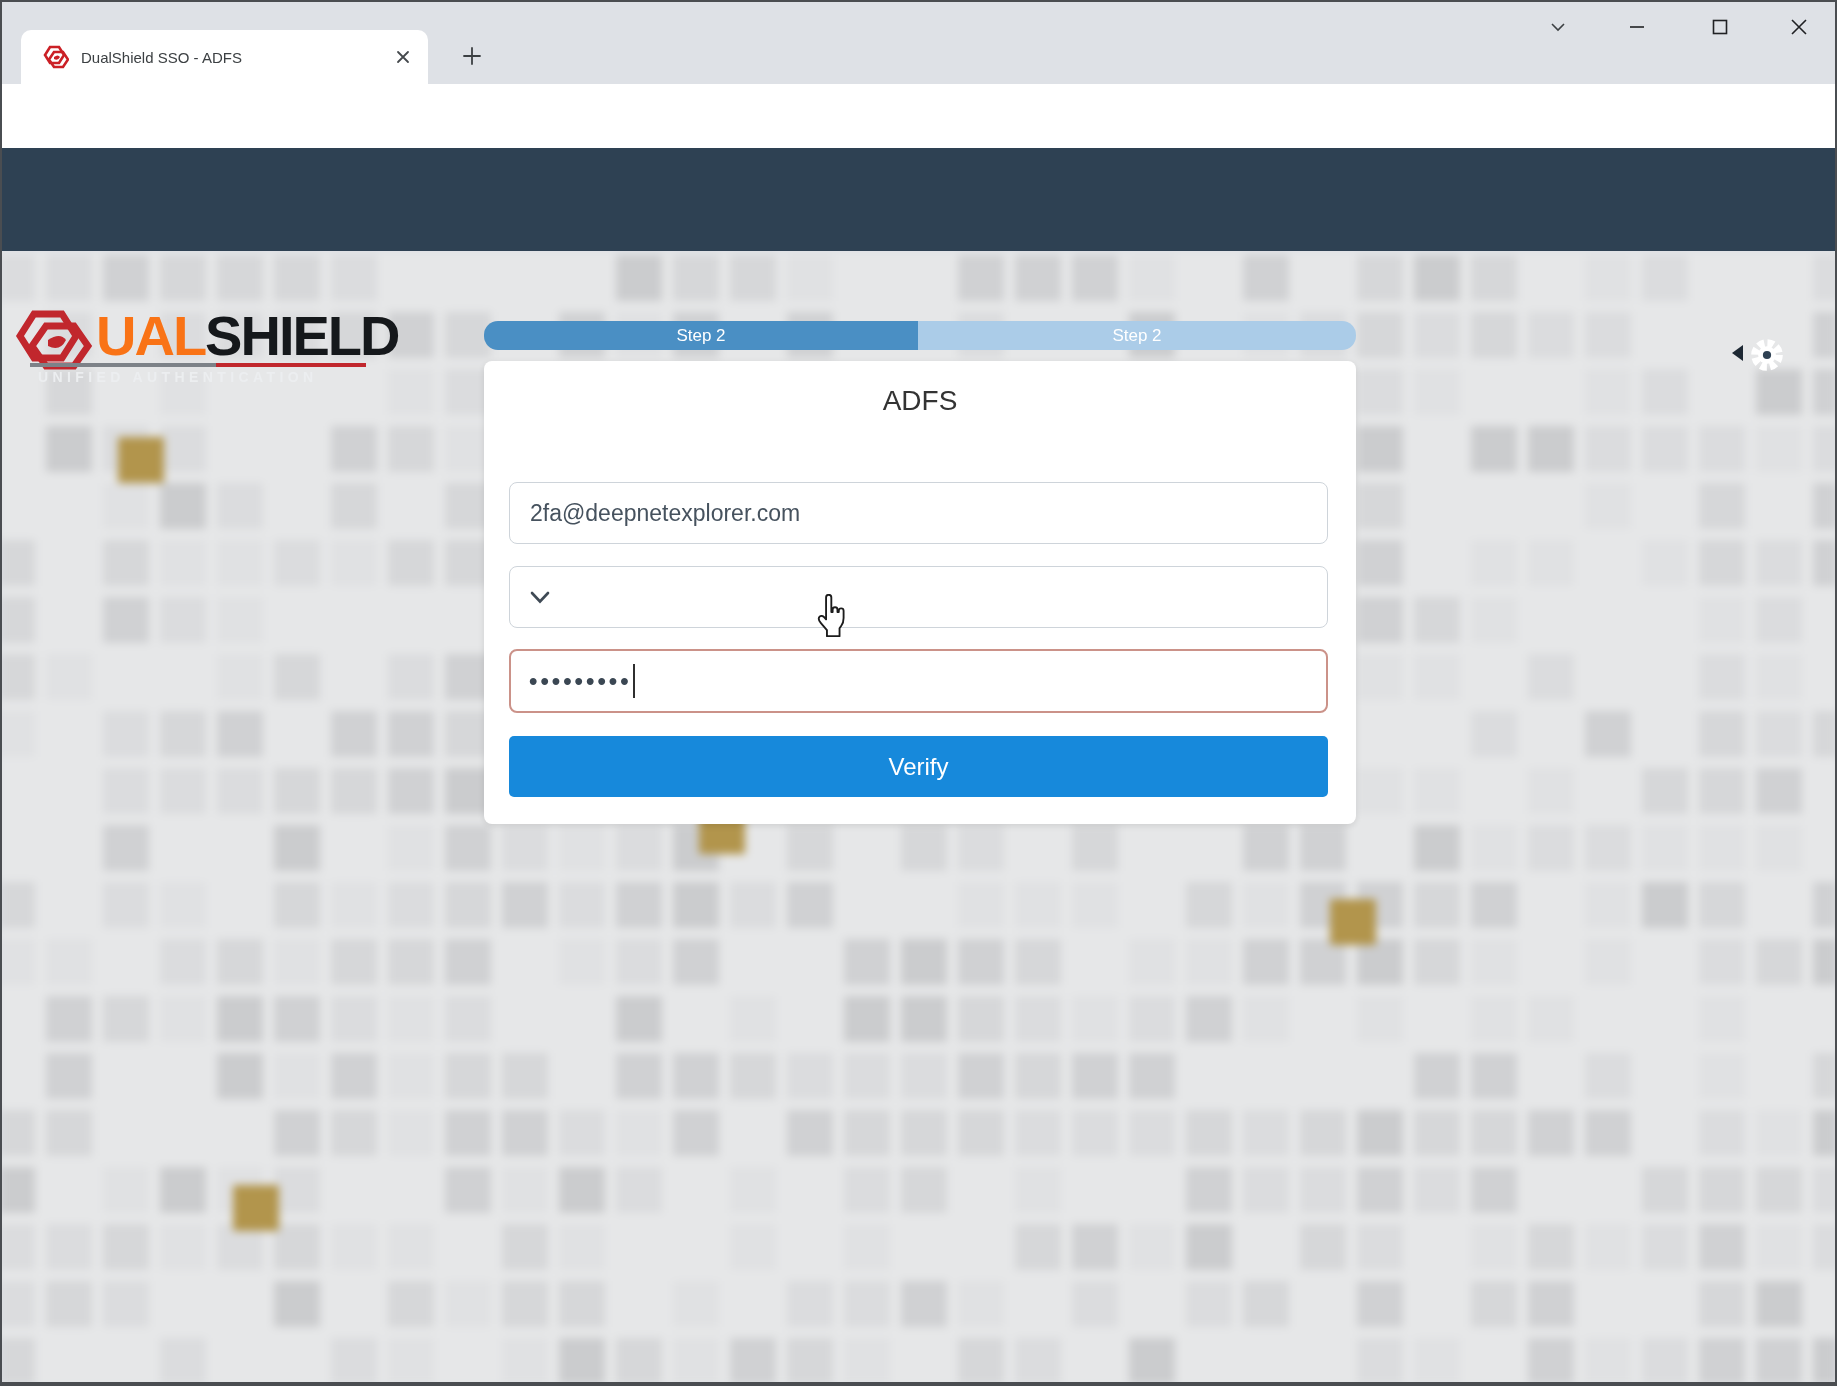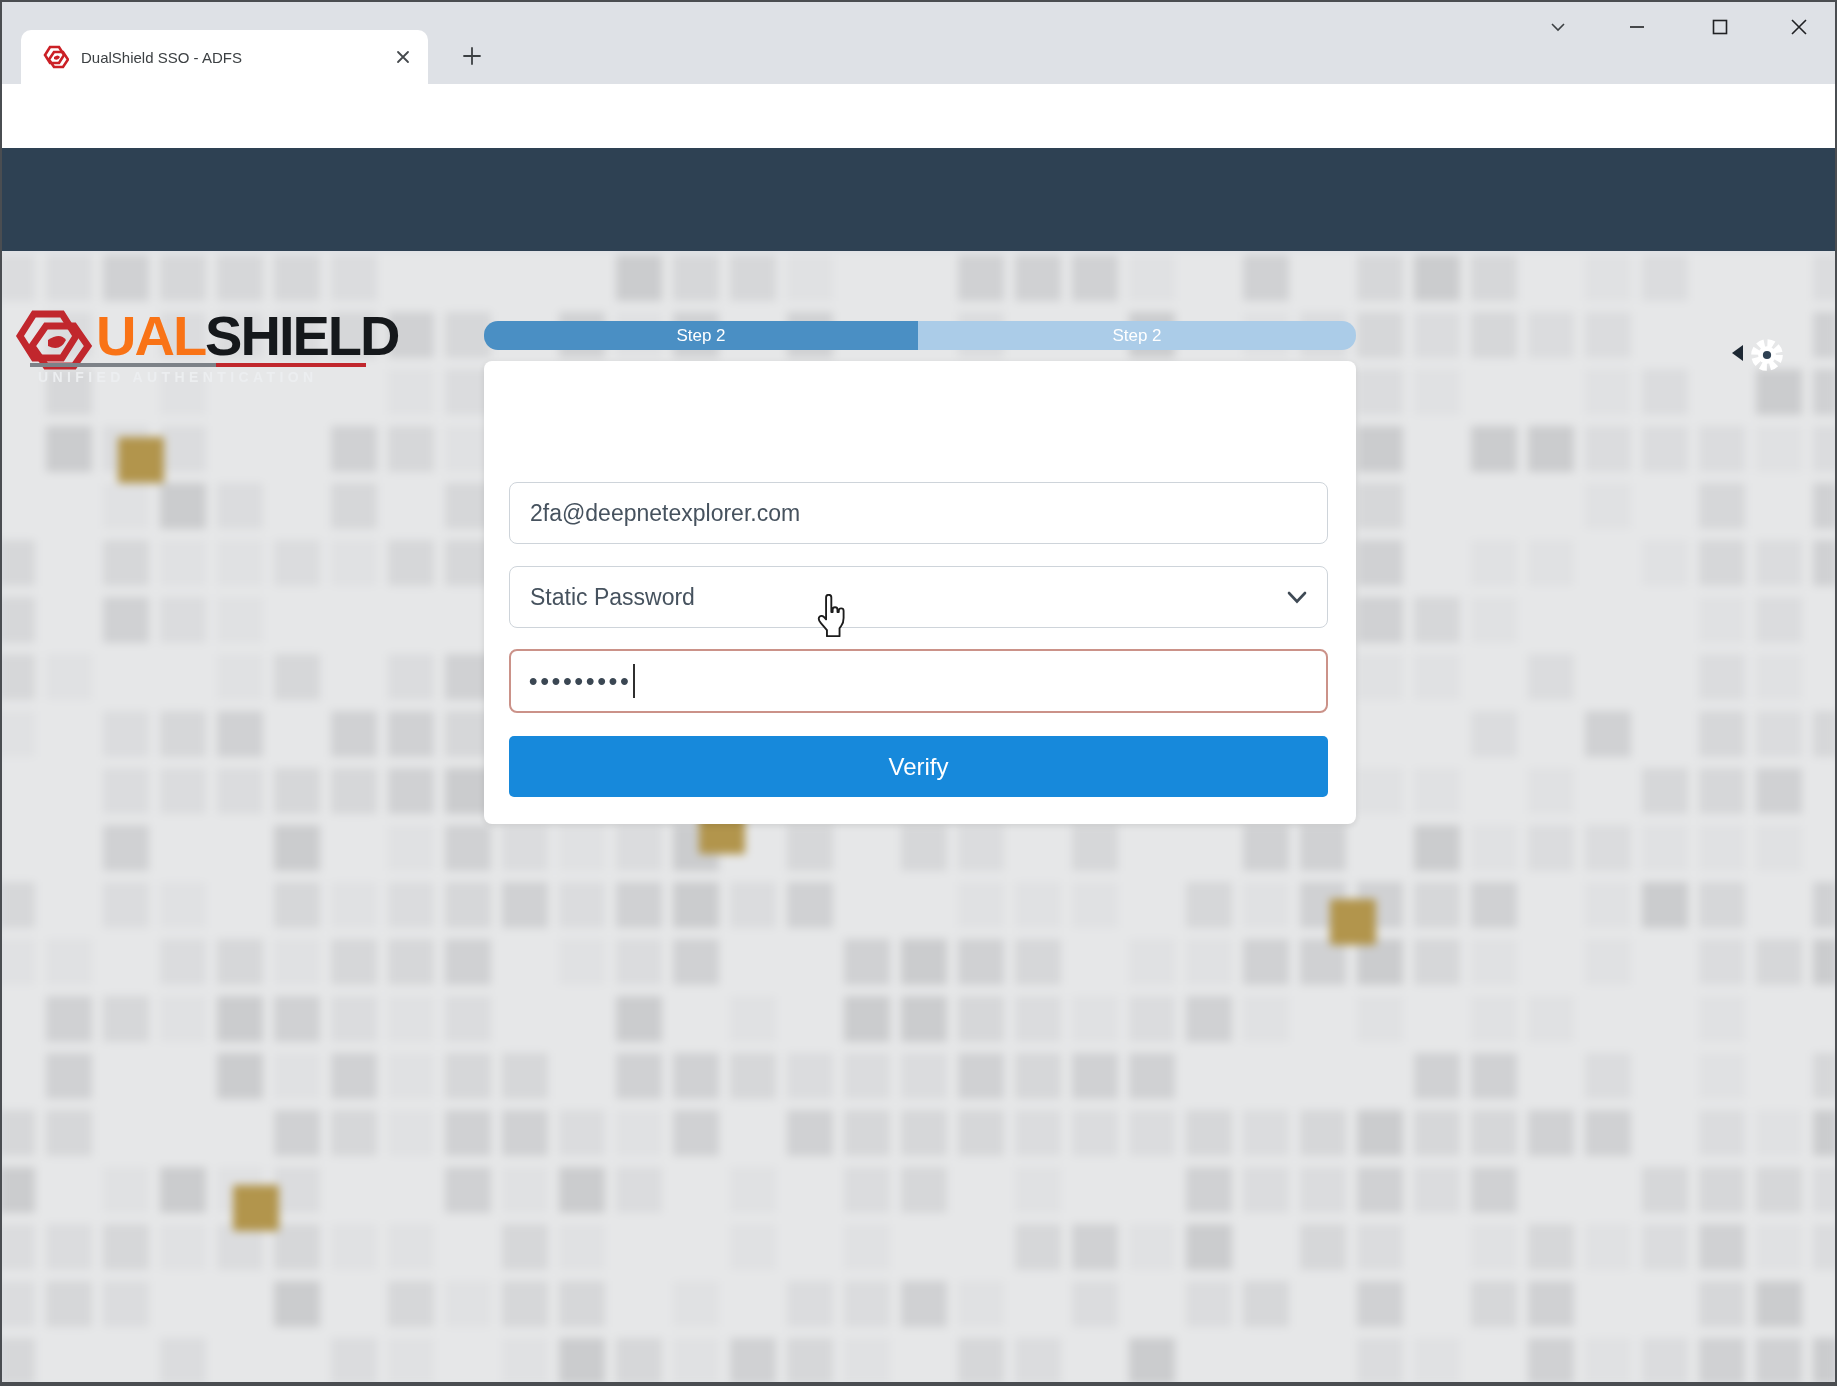--- a/index.html
+++ b/index.html
@@ -651,25 +651,25 @@
 </div>
 
 <div class="abs step step1">
   <span>Step 2</span>
 </div>
 <div class="abs step step2">
   <span>Step 2</span>
 </div>
 
 <div class="abs card">
+  <div class="abs card-title">ADFS</div>
 
   <input class="abs field input-user" type="text" value="2fa@deepnetexplorer.com" style="">
 
   <div class="abs field select">
-    <span class="select-label">Static Password</span>
     <svg width="20" height="13" viewBox="0 0 20 13">
       <path d="M2 2 L10 10.5 L18 2" fill="none" stroke="#3f4a55" stroke-width="2.6" stroke-linecap="round"></path>
     </svg>
   </div>
 
   <div class="abs field password">
     <span class="pw-dots">•••••••••</span>
     <span class="caret"></span>
   </div>
 

